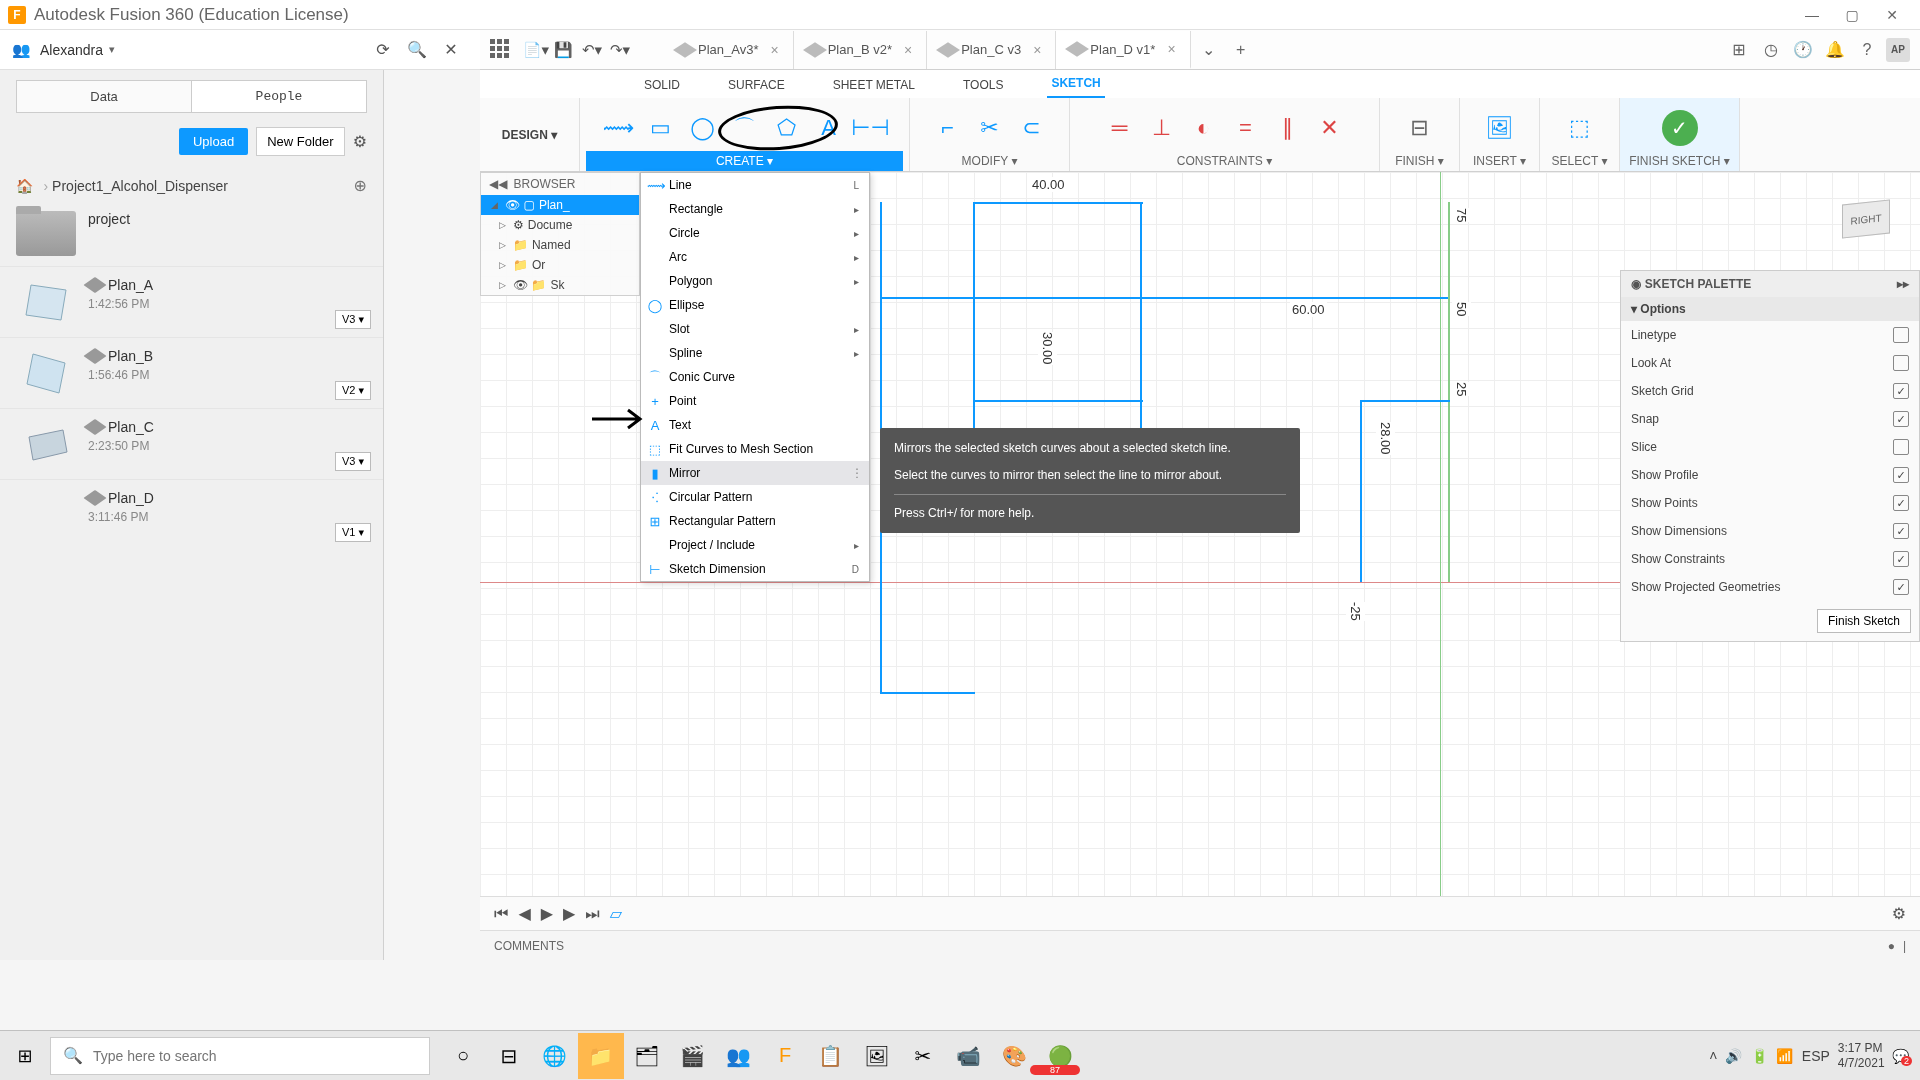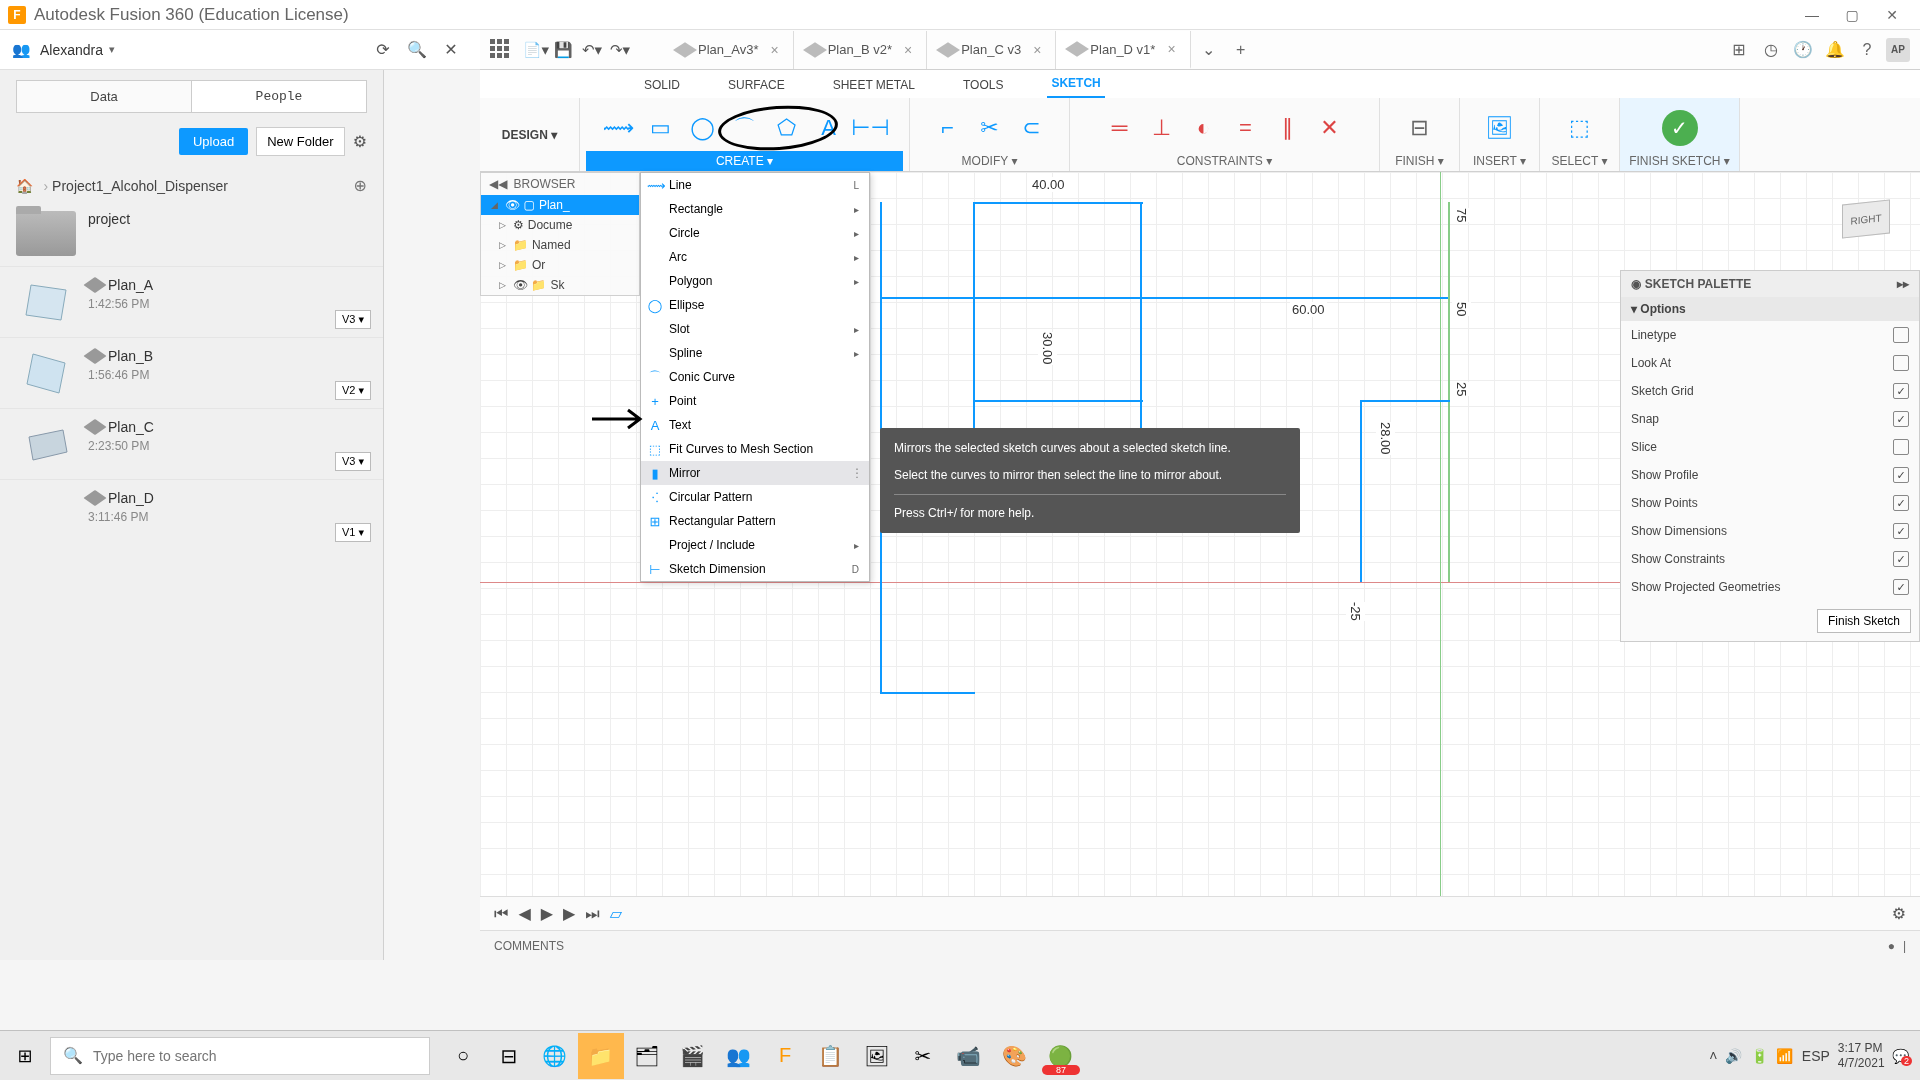--- a/index.html
+++ b/index.html
@@ -597,21 +597,21 @@
   <div class="tbicon" style="background:#ffb84d">📁</div>
   <div class="tbicon">🗂</div>
   <div class="tbicon">🎬</div>
   <div class="tbicon">👥</div>
   <div class="tbicon" style="color:#ff9800">F</div>
   <div class="tbicon">📋</div>
   <div class="tbicon">🖼</div>
   <div class="tbicon">✂</div>
   <div class="tbicon">📹</div>
   <div class="tbicon">🎨</div>
-  <div class="tbicon" style="position:relative">🟢<span style="position:absolute;bottom:4px;right:4px;background:#e33;color:#fff;font-size:9px;padding:0 14px;border-radius:6px">87</span></div>
+  <div class="tbicon" style="position:relative">🟢<span style="position:absolute;bottom:4px;right:4px;background:#e33;color:#fff;font-size:9px;padding:0 20px;border-radius:6px">87</span></div>
   <div class="tray">
     <span class="ti">˄</span>
     <span class="ti">🔊</span>
     <span class="ti">🔋</span>
     <span class="ti">📶</span>
     <span class="ti">ESP</span>
     <div class="clock">
       <div>3:17 PM</div>
       <div>4/7/2021</div>
     </div>

